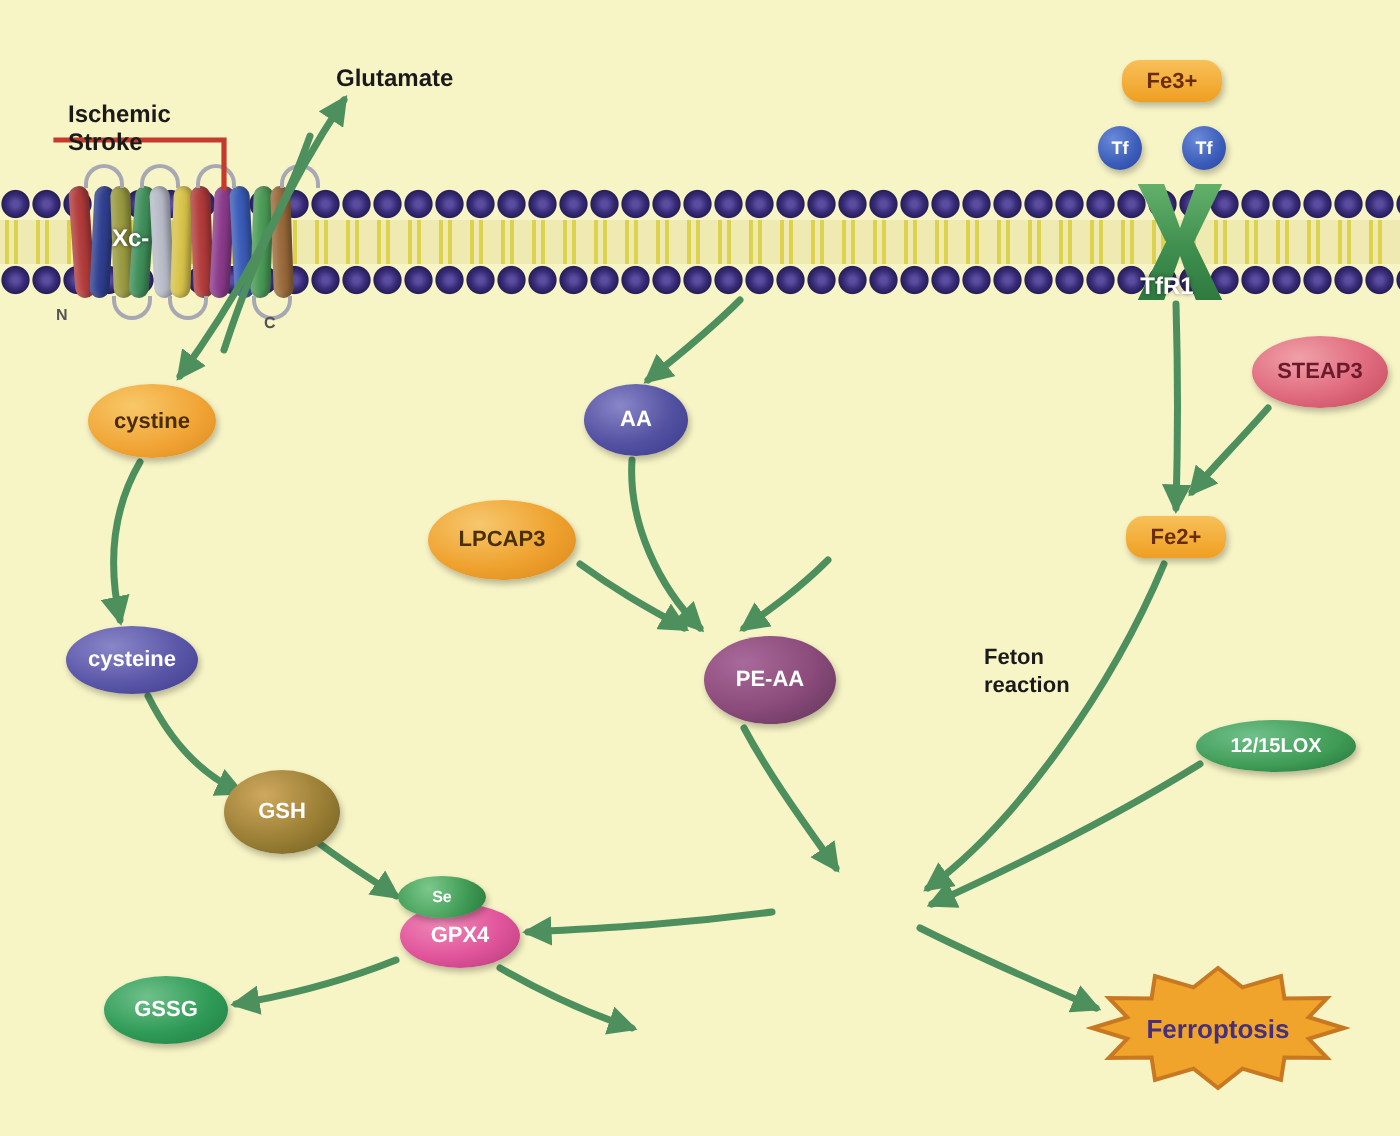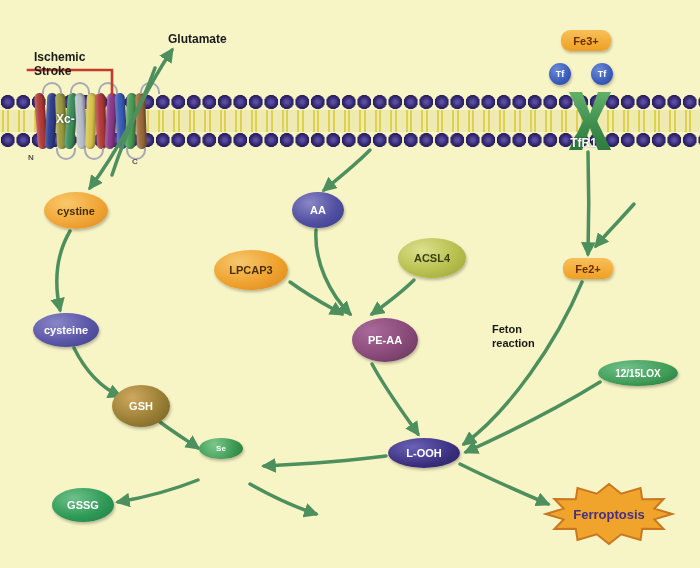--- a/index.html
+++ b/index.html
@@ -176,29 +176,29 @@
   </div>
   <div id="fenton-label" class="txt">
     <div>Feton</div>
     <div>reaction</div>
   </div>
 
   <div id="nd-cystine" class="nd">cystine</div>
   <div id="nd-cysteine" class="nd">cysteine</div>
   <div id="nd-gsh" class="nd">GSH</div>
   <div id="nd-se" class="nd">Se</div>
+  <div id="nd-gpx4" class="nd">GPX4</div>
   <div id="nd-gssg" class="nd">GSSG</div>
   <div id="nd-aa" class="nd">AA</div>
   <div id="nd-lpcap3" class="nd">LPCAP3</div>
-  <div id="nd-acsl4" class="nd">ACSL4</div>
   <div id="nd-peaa" class="nd">PE-AA</div>
-  <div id="nd-looh" class="nd">L-OOH</div>
   <div id="nd-fe3" class="nd pill">Fe3+</div>
   <div id="nd-tf1" class="nd">Tf</div>
   <div id="nd-tf2" class="nd">Tf</div>
+  <div id="nd-steap3" class="nd">STEAP3</div>
   <div id="nd-fe2" class="nd pill">Fe2+</div>
   <div id="nd-lox" class="nd">12/15LOX</div>
 
   <div id="ferro-wrap">
     <svg width="132" height="64" viewBox="0 0 130 64">
       <polygon points="128,32 110.4,37.4 119.6,47 98.2,46.8 96.5,58 77.2,52.3 65,62 52.8,52.3 33.5,58 31.8,46.8 10.4,47 19.6,37.4 2,32 19.6,26.6 10.4,17 31.8,17.2 33.5,6 52.8,11.7 65,2 77.2,11.7 96.5,6 98.2,17.2 119.6,17 110.4,26.6" fill="#f0a42c" stroke="#c87820" stroke-width="2"></polygon>
     </svg>
     <div id="ferro-label">Ferroptosis</div>
   </div>
 

